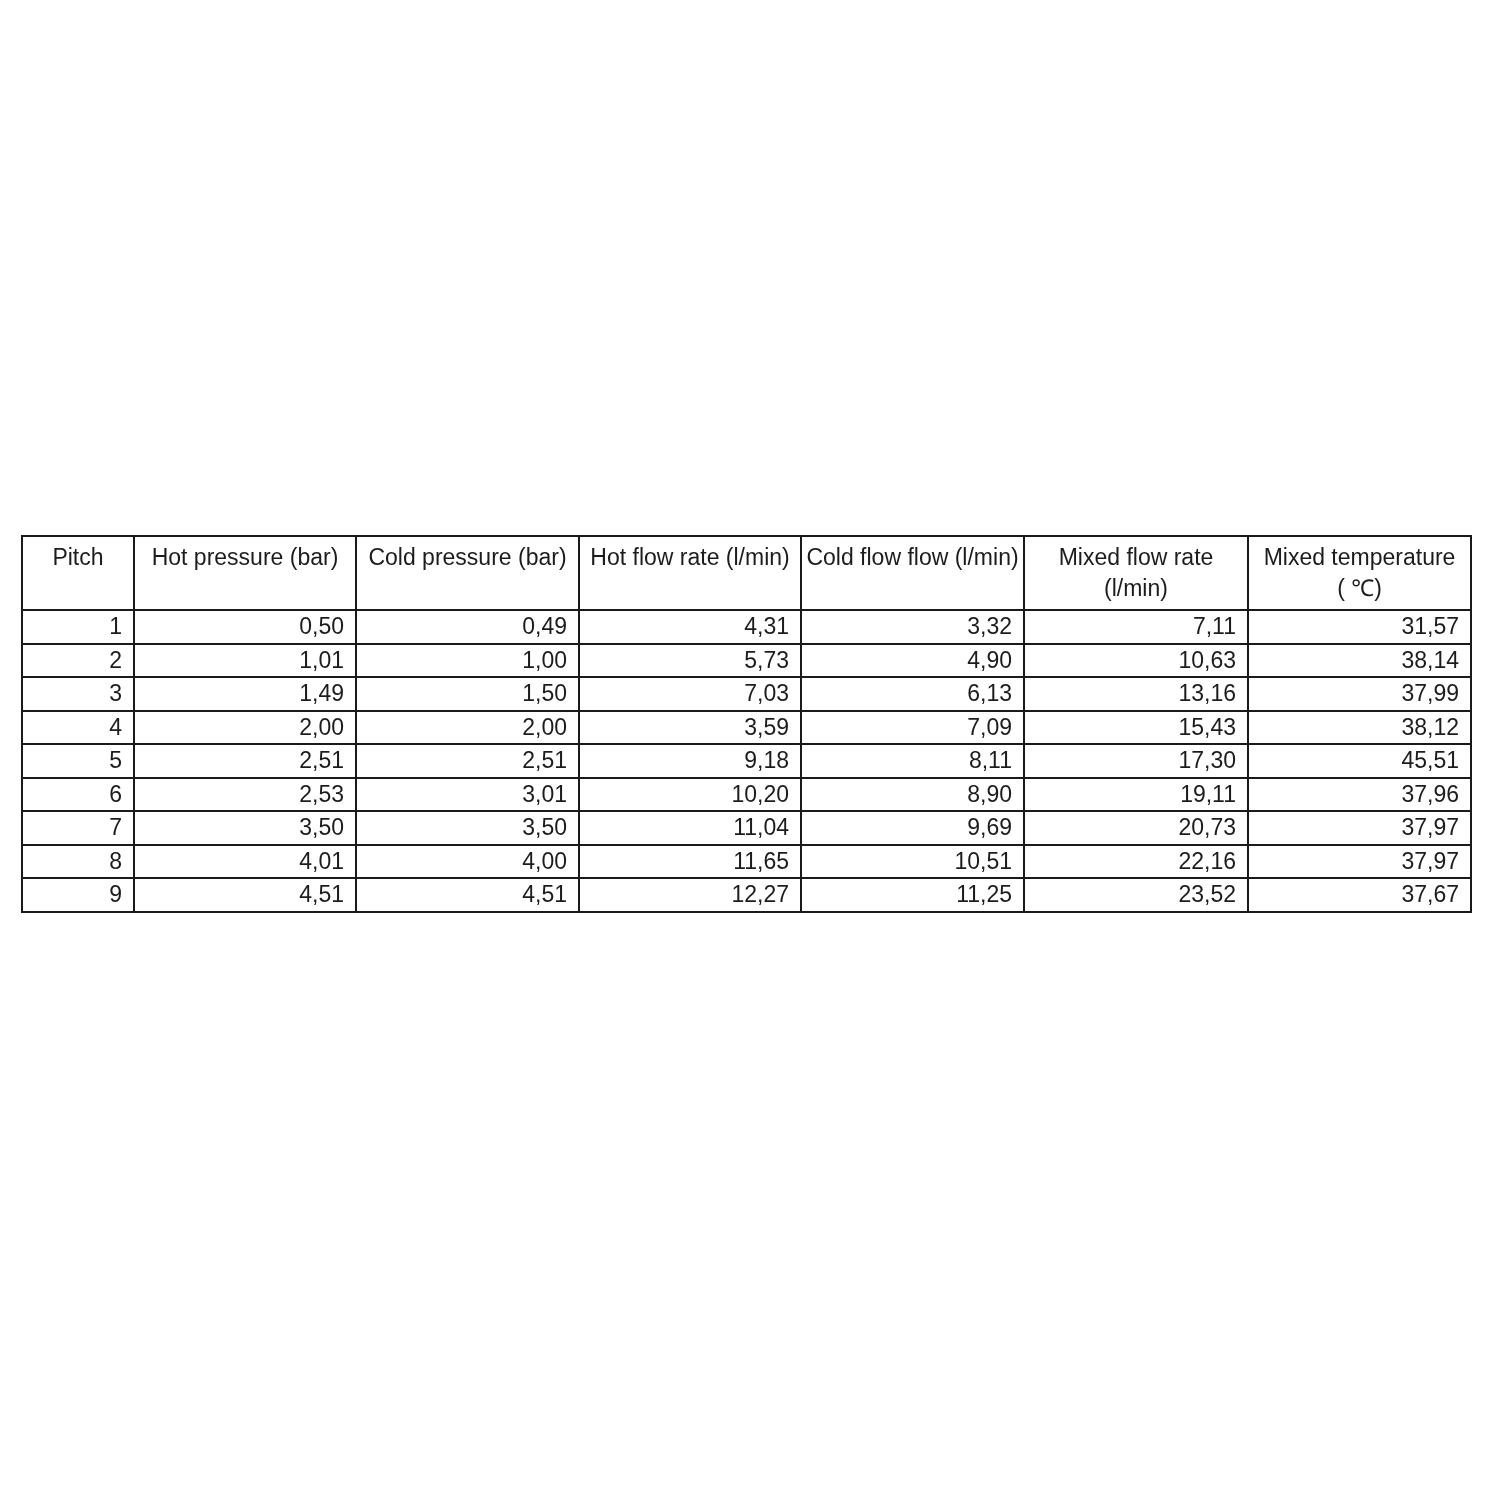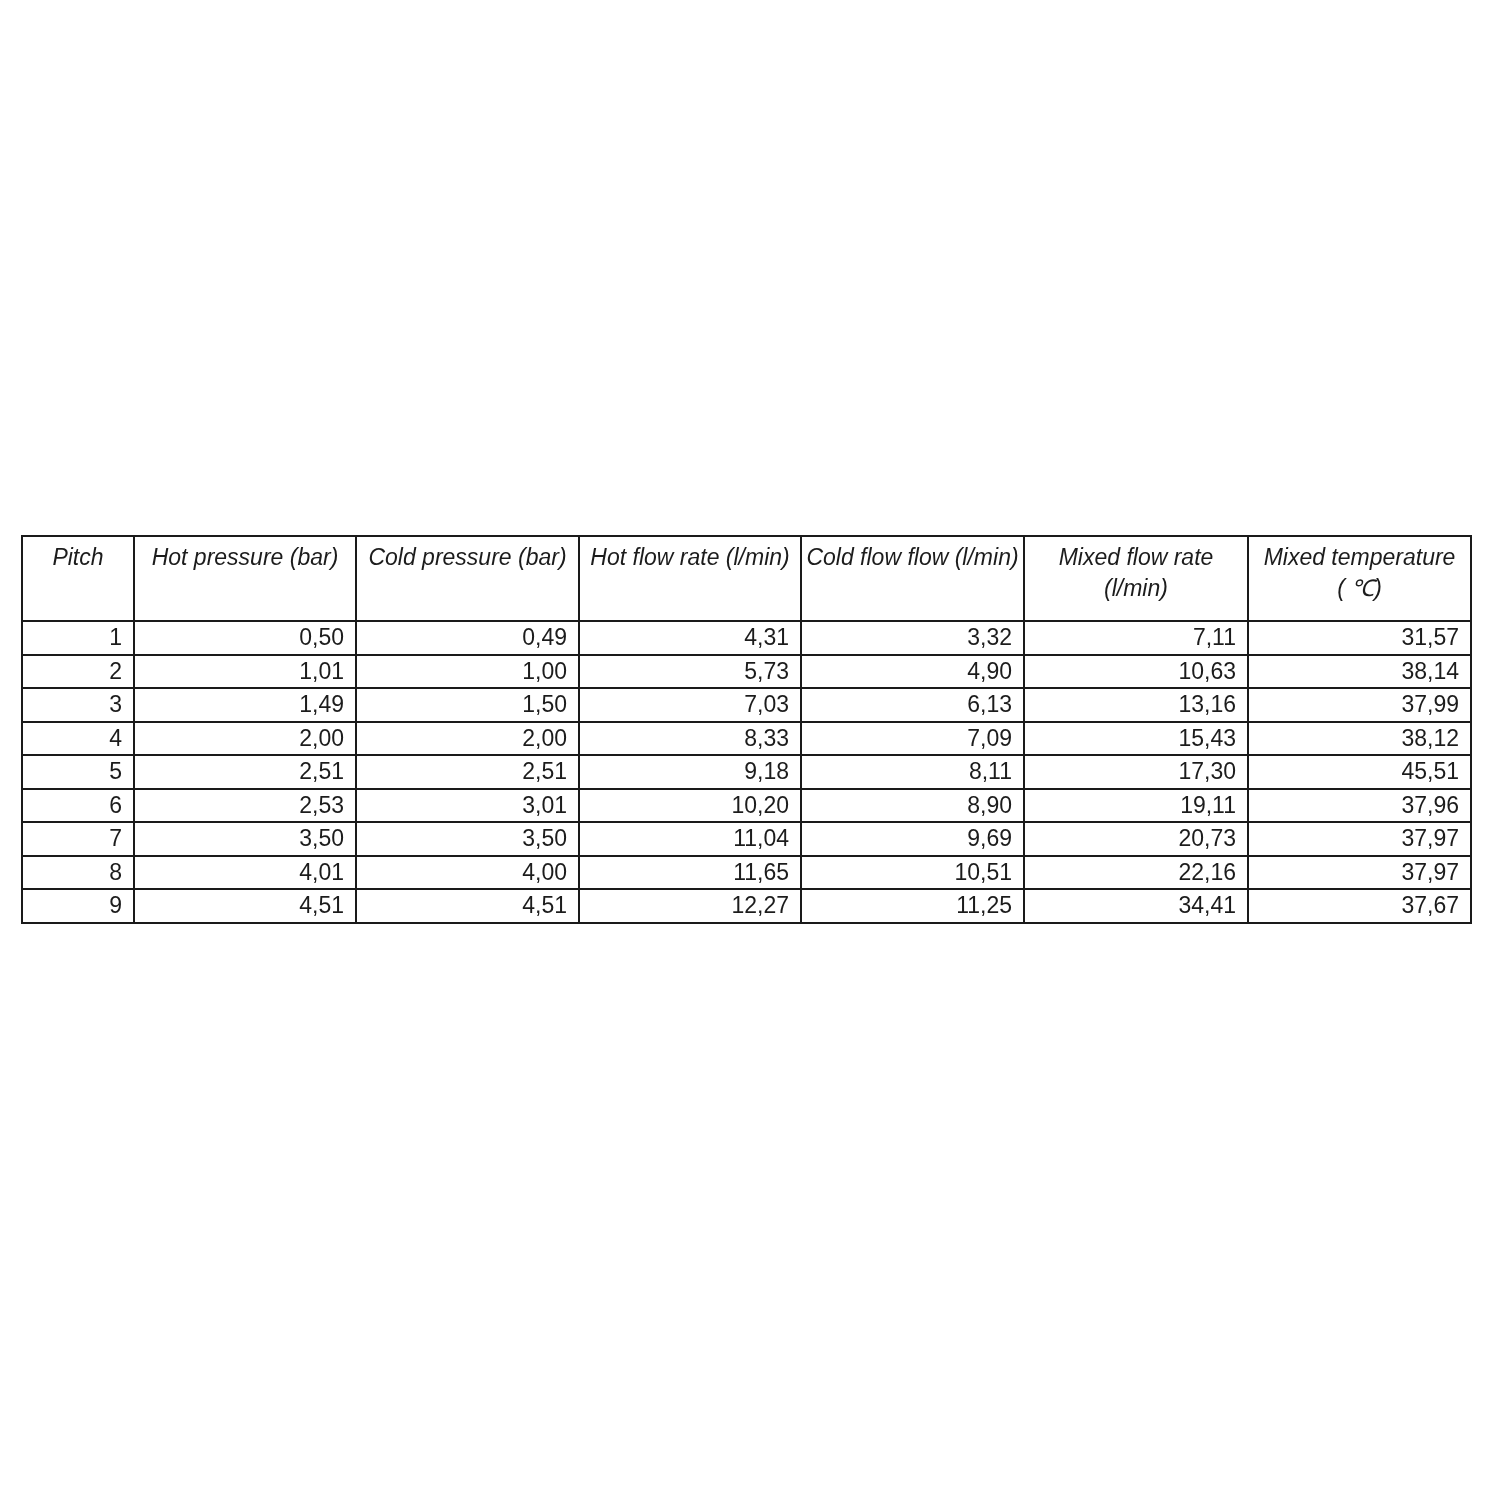--- a/index.html
+++ b/index.html
@@ -31,23 +31,22 @@
     color: #1c1c1c;
     font-size: 23px;
     font-weight: normal;
     overflow: hidden;
     white-space: nowrap;
   }
   table.results th {
     height: 66px;
     vertical-align: top;
     text-align: center;
-    padding: 5px 2px 12px 2px;
+    padding: 5px 2px 1px 2px;
     line-height: 31px;
-    font-style: italic;
   }
   table.results td {
     height: 31.5px;
     text-align: right;
     vertical-align: middle;
     padding: 0 11px 0 0;
   }
 </style>
 </head>
 <body>
@@ -121,21 +120,21 @@
           <td>1,50</td>
           <td>7,03</td>
           <td>6,13</td>
           <td>13,16</td>
           <td>37,99</td>
         </tr>
         <tr>
           <td>4</td>
           <td>2,00</td>
           <td>2,00</td>
-          <td>8,33</td>
+          <td>3,59</td>
           <td>7,09</td>
           <td>15,43</td>
           <td>38,12</td>
         </tr>
         <tr>
           <td>5</td>
           <td>2,51</td>
           <td>2,51</td>
           <td>9,18</td>
           <td>8,11</td>
@@ -168,19 +167,19 @@
           <td>10,51</td>
           <td>22,16</td>
           <td>37,97</td>
         </tr>
         <tr>
           <td>9</td>
           <td>4,51</td>
           <td>4,51</td>
           <td>12,27</td>
           <td>11,25</td>
-          <td>34,41</td>
+          <td>23,52</td>
           <td>37,67</td>
         </tr>
       </tbody>
     </table>
   </div>
 </div>
 
 </body></html>

